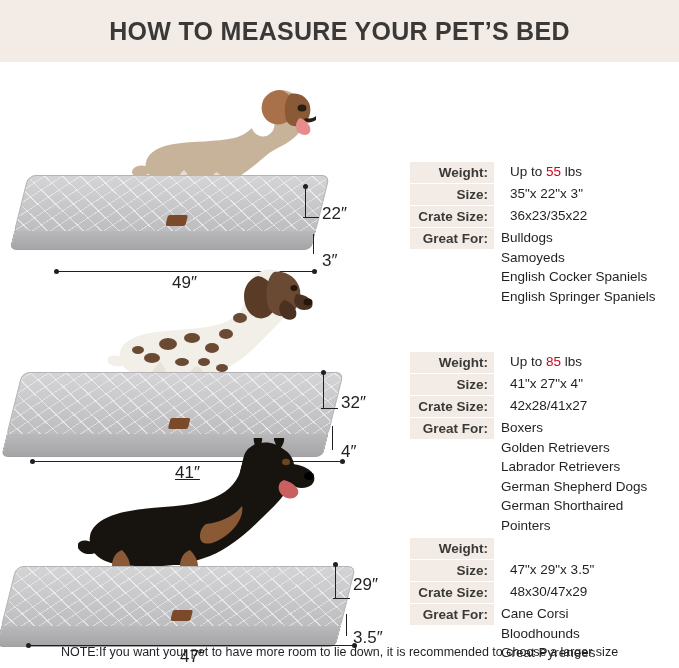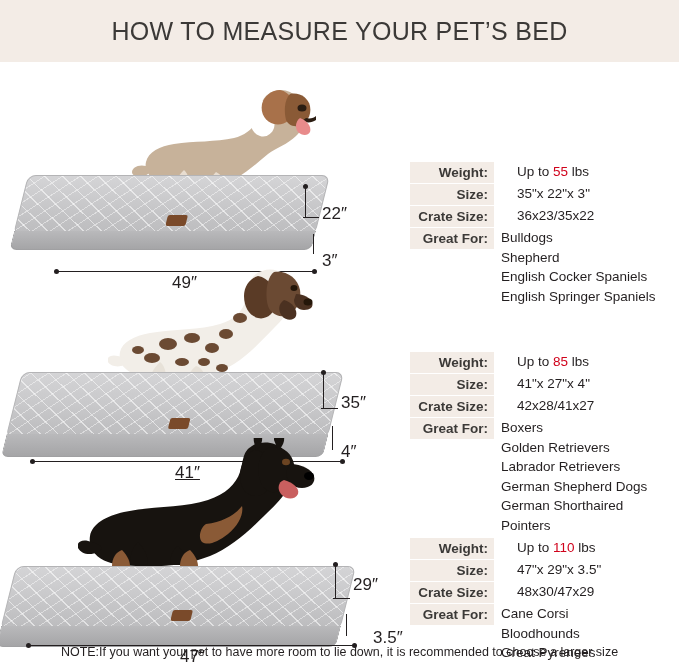--- a/index.html
+++ b/index.html
@@ -18,21 +18,21 @@
   .banner {
     width: 679px;
     height: 62px;
     background: #f3ece6;
     display: flex;
     align-items: center;
     justify-content: center;
   }
   .banner-title {
     font-size: 25px;
-    font-weight: normal;
+    font-weight: bold;
     letter-spacing: 0.3px;
     color: #3b3937;
     text-align: center;
   }
   .sections {
     position: relative;
     width: 679px;
   }
   .section {
     position: relative;
@@ -113,21 +113,21 @@
     width: 84px;
     flex: 0 0 84px;
     background: #f3ece6;
     font-weight: bold;
     text-align: right;
     padding: 1px 6px 1px 4px;
     box-sizing: border-box;
     color: #3b3937;
   }
   .spec-val {
-    padding-left: 23px;
+    padding-left: 16px;
     color: #231f20;
     flex: 1;
   }
   .hl {
     color: #d0021b;
   }
   .great-list {
     padding-left: 7px;
   }
   .great-list div {
@@ -201,21 +201,21 @@
         <div class="spec-val">35"x 22"x 3"</div>
       </div>
       <div class="spec-row">
         <div class="spec-key">Crate Size:</div>
         <div class="spec-val">36x23/35x22</div>
       </div>
       <div class="spec-row">
         <div class="spec-key">Great For:</div>
         <div class="great-list">
           <div>Bulldogs</div>
-          <div>Shepherd</div>
+          <div>Samoyeds</div>
           <div>English Cocker Spaniels</div>
           <div>English Springer Spaniels</div>
         </div>
       </div>
     </div>
   </div>
 
   <div class="section">
 
     <div class="bed-area">
@@ -253,21 +253,21 @@
       </div>
 
       <div class="dim-dot" style="left:30px; top:209px;"></div>
       <div class="dim-dot" style="left:340px; top:209px;"></div>
       <div class="dim-line" style="left:33px; top:211px; width:308px; height:1px;"></div>
       <div class="dim-label" style="left:175px; top:213px;text-decoration:underline;">41″</div>
 
       <div class="dim-dot" style="left:321px; top:120px;"></div>
       <div class="dim-line" style="left:323px; top:123px; width:1px; height:36px;"></div>
       <div class="dim-line" style="left:321px; top:158px; width:17px; height:1px;"></div>
-      <div class="dim-label" style="left:341px; top:143px;">35″</div>
+      <div class="dim-label" style="left:341px; top:143px;">32″</div>
 
       <div class="dim-line" style="left:332px; top:176px; width:1px; height:24px;"></div>
       <div class="dim-label" style="left:341px; top:192px;">4″</div>
     </div>
 
     <div class="specs" style="top:102px;">
       <div class="spec-row">
         <div class="spec-key">Weight:</div>
         <div class="spec-val"><span>Up to </span><span class="hl">85</span><span> lbs</span></div>
       </div>
@@ -325,27 +325,26 @@
       <div class="dim-dot" style="left:352px; top:205px;"></div>
       <div class="dim-line" style="left:29px; top:207px; width:324px; height:1px;"></div>
       <div class="dim-label" style="left:180px; top:209px;">47″</div>
 
       <div class="dim-dot" style="left:333px; top:124px;"></div>
       <div class="dim-line" style="left:335px; top:127px; width:1px; height:34px;"></div>
       <div class="dim-line" style="left:333px; top:160px; width:17px; height:1px;"></div>
       <div class="dim-label" style="left:353px; top:137px;">29″</div>
 
       <div class="dim-line" style="left:346px; top:176px; width:1px; height:22px;"></div>
-      <div class="dim-label" style="left:353px; top:190px;margin-left:20px;">3.5″</div>
+      <div class="dim-label" style="left:353px; top:190px;">3.5″</div>
     </div>
 
     <div class="specs" style="top:100px;">
       <div class="spec-row">
         <div class="spec-key">Weight:</div>
-        <div class="spec-val"><span>Up to </span><span class="hl">110</span><span> lbs</span></div>
       </div>
       <div class="spec-row">
         <div class="spec-key">Size:</div>
         <div class="spec-val">47"x 29"x 3.5"</div>
       </div>
       <div class="spec-row">
         <div class="spec-key">Crate Size:</div>
         <div class="spec-val">48x30/47x29</div>
       </div>
       <div class="spec-row">

